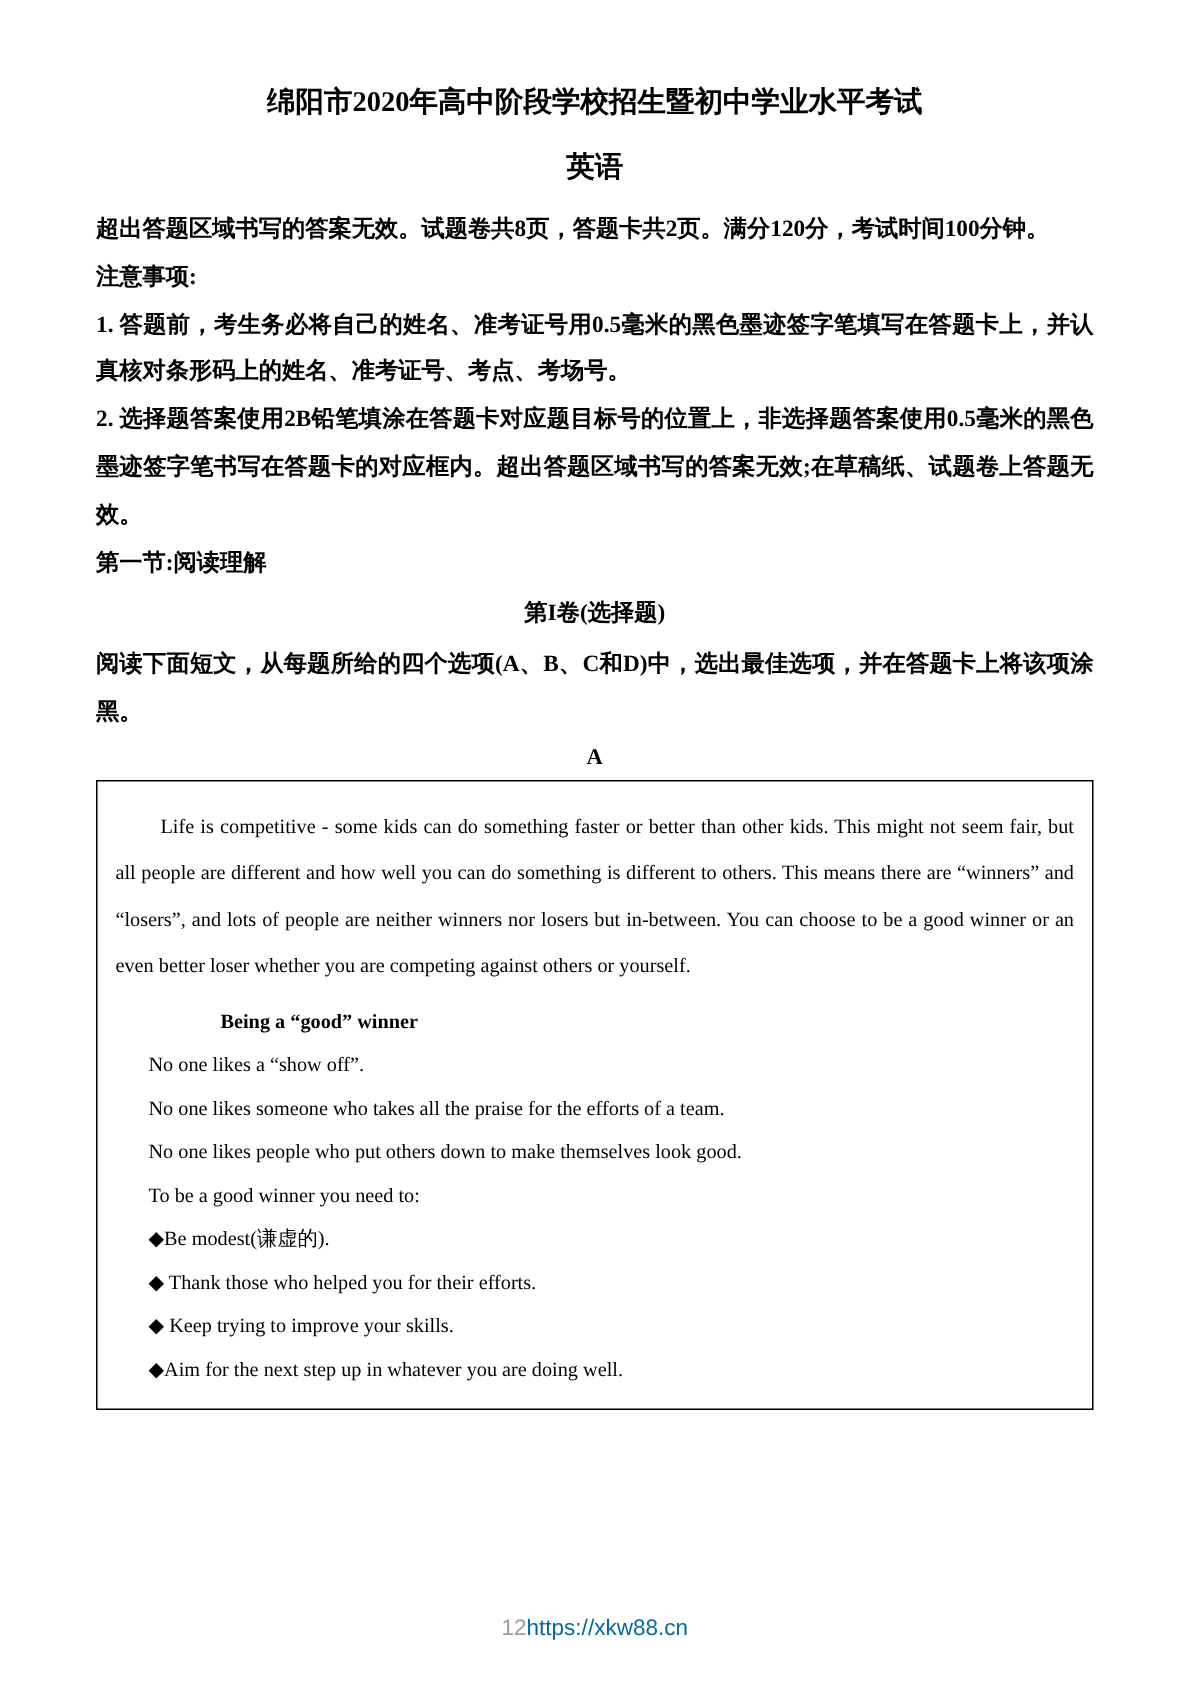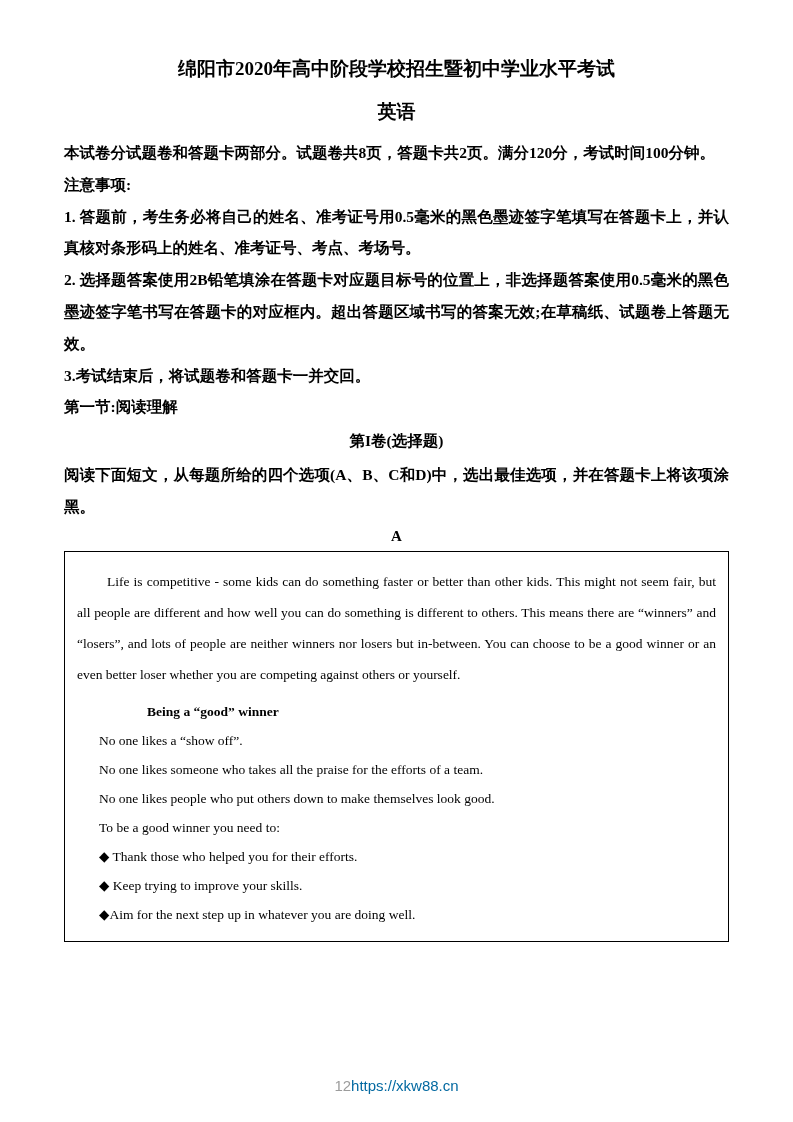--- a/index.html
+++ b/index.html
@@ -83,44 +83,44 @@
   }
 </style>
 </head>
 <body>
 
 <div class="page">
 
   <h1 class="exam-title">绵阳市2020年高中阶段学校招生暨初中学业水平考试</h1>
   <h2 class="exam-subject">英语</h2>
 
-  <p class="cn">本试卷分试题卷和答题卡两部分。试题卷共8页，答题卡共2页。满分120分，考试时间100分钟。</p>
+  <p class="cn">超出答题区域书写的答案无效。试题卷共8页，答题卡共2页。满分120分，考试时间100分钟。</p>
 
   <p class="cn">注意事项:</p>
   <p class="cn">1. 答题前，考生务必将自己的姓名、准考证号用0.5毫米的黑色墨迹签字笔填写在答题卡上，并认真核对条形码上的姓名、准考证号、考点、考场号。</p>
   <p class="cn">2. 选择题答案使用2B铅笔填涂在答题卡对应题目标号的位置上，非选择题答案使用0.5毫米的黑色墨迹签字笔书写在答题卡的对应框内。超出答题区域书写的答案无效;在草稿纸、试题卷上答题无效。</p>
-  <p class="cn">3.考试结束后，将试题卷和答题卡一并交回。</p>
 
   <p class="cn">第一节:阅读理解</p>
   <p class="cn center volume-heading">第I卷(选择题)</p>
   <p class="cn">阅读下面短文，从每题所给的四个选项(A、B、C和D)中，选出最佳选项，并在答题卡上将该项涂黑。</p>
 
   <p class="passage-label">A</p>
 
   <div class="passage-box">
     <p class="passage-intro">Life is competitive - some kids can do something faster or better than other kids. This might not seem fair, but all people are different and how well you can do something is different to others. This means there are “winners” and “losers”, and lots of people are neither winners nor losers but in-between. You can choose to be a good winner or an even better loser whether you are competing against others or yourself.</p>
 
     <div class="passage-inner">
       <p class="pline psub">Being a “good” winner</p>
 
       <p class="pline">No one likes a “show off”.</p>
       <p class="pline">No one likes someone who takes all the praise for the efforts of a team.</p>
       <p class="pline">No one likes people who put others down to make themselves look good.</p>
       <p class="pline">To be a good winner you need to:</p>
 
+      <p class="pline"><span>◆</span><span>Be modest(谦虚的).</span></p>
       <p class="pline"><span>◆</span><span> Thank those who helped you for their efforts.</span></p>
       <p class="pline"><span>◆</span><span> Keep trying to improve your skills.</span></p>
       <p class="pline"><span>◆</span><span>Aim for the next step up in whatever you are doing well.</span></p>
     </div>
   </div>
 
   <div class="page-footer"><span>12</span><a>https://xkw88.cn</a></div>
 
 </div>
 

